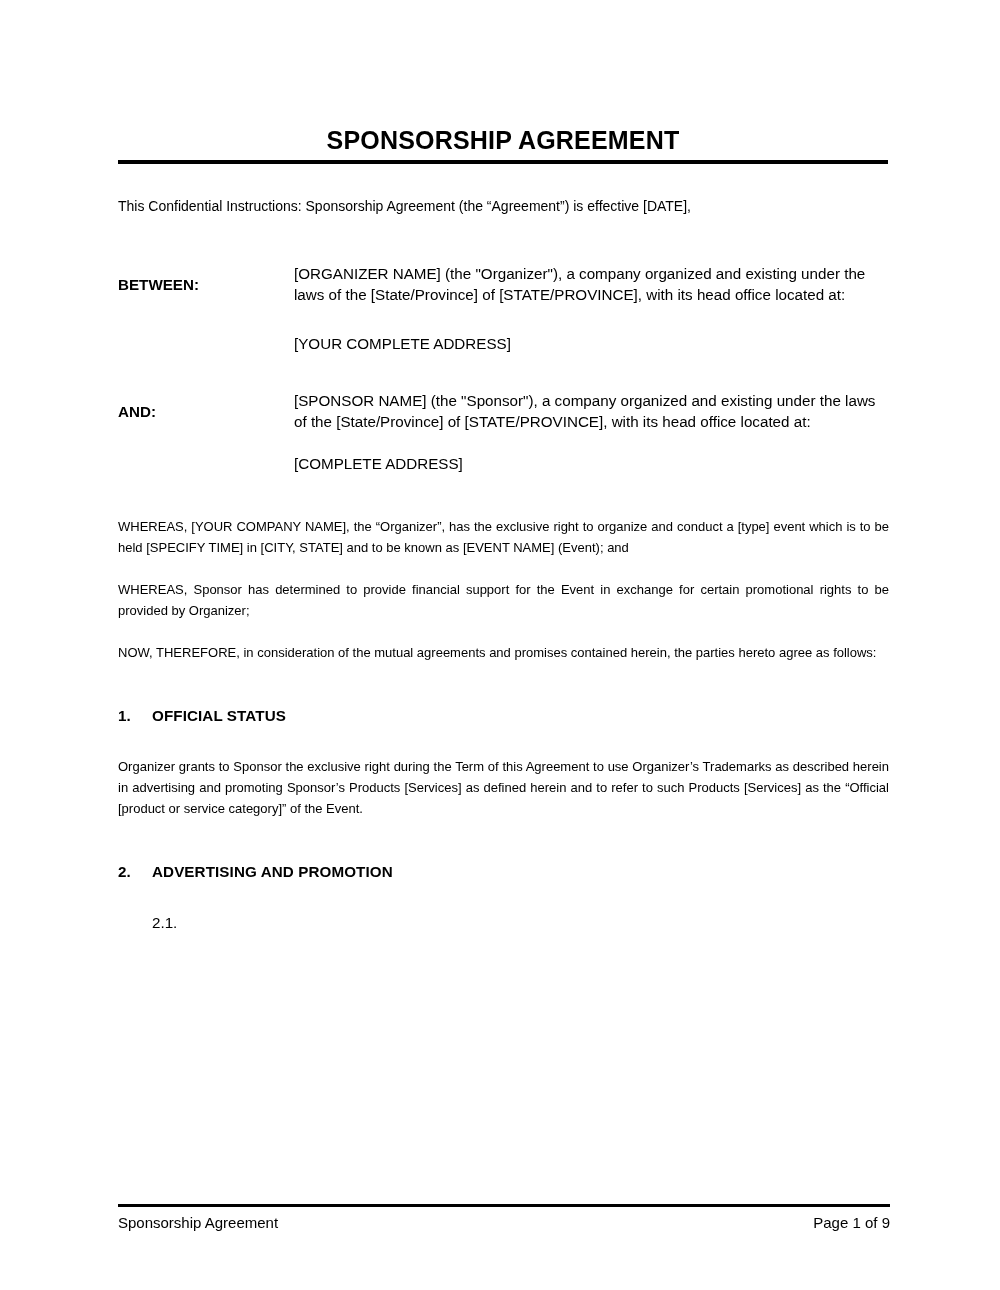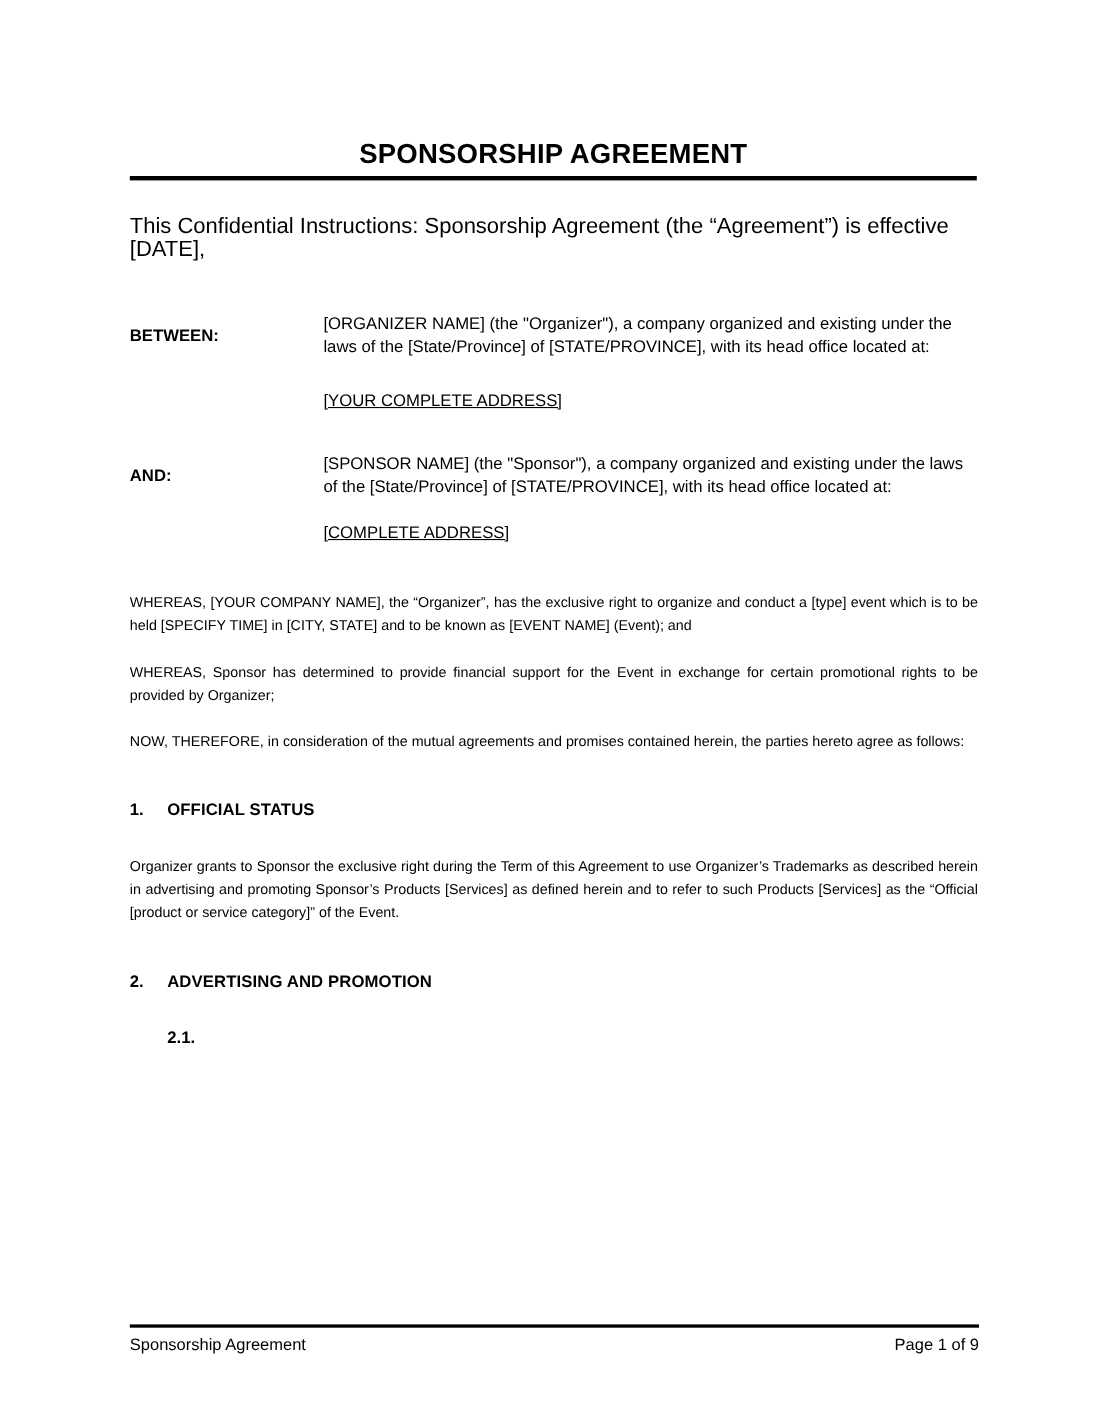--- a/index.html
+++ b/index.html
@@ -49,21 +49,21 @@
   
   .content {
     position: absolute;
     left: 114px;
     top: 196px;
     width: 771px;
   }
 
   p, .line {
     margin: 0;
-    font-size: 20px;
+    font-size: 14px;
     line-height: 21px;
   }
 
   .intro {
     text-align: left;
     margin-bottom: 0;
   }
 
   .spacer-1 { height: 46px; }
   .spacer-2 { height: 28px; }
@@ -88,21 +88,20 @@
     font-size: 15.2px;
     line-height: 21px;
     text-align: left;
   }
   .party-body .strong { font-weight: normal; }
 
   .party-address {
     margin-left: 176px;
     font-size: 15.2px;
     line-height: 21px;
-    text-decoration: underline;
   }
 
   
   .just {
     text-align: justify;
     text-justify: inter-word;
     font-size: 13px;
     line-height: 21px;
   }
 
@@ -116,21 +115,21 @@
   .section-num {
     flex: 0 0 34px;
   }
   .section-title {
     flex: 1 1 auto;
     letter-spacing: 0.1px;
   }
 
   .subsection-heading {
     margin-left: 34px;
-    font-weight: bold;
+    font-weight: normal;
     font-size: 15.2px;
     line-height: 21px;
   }
 
   .indent-body {
     margin-left: 34px;
     text-align: justify;
     text-justify: inter-word;
     font-size: 15.2px;
     line-height: 21px;

